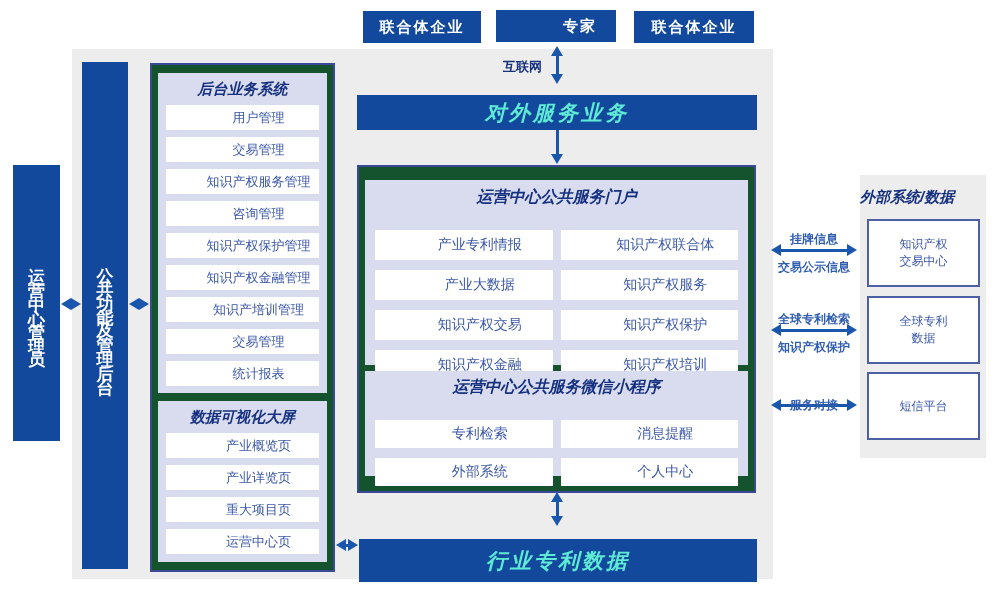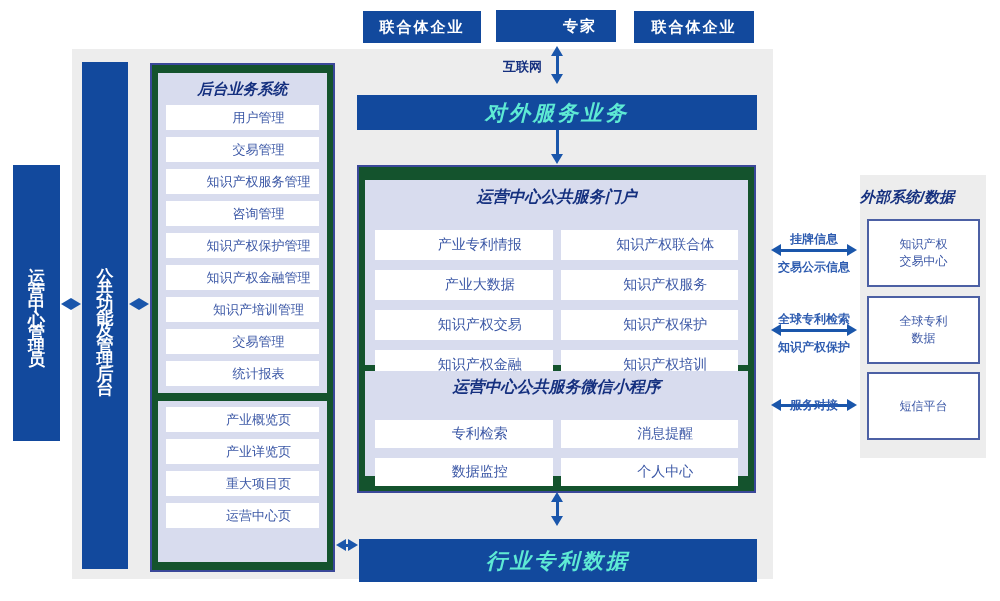--- a/index.html
+++ b/index.html
@@ -93,20 +93,21 @@
         <div class="item">知识产权服务管理</div>
         <div class="item">咨询管理</div>
         <div class="item">知识产权保护管理</div>
         <div class="item">知识产权金融管理</div>
         <div class="item">知识产培训管理</div>
         <div class="item">交易管理</div>
         <div class="item">统计报表</div>
       </div>
     </div>
     <div class="section" style="left:6px;top:336px;width:169px;height:161px;">
+      <div class="section-title" style="padding-top:7px;font-size:15px;">数据可视化大屏</div>
       <div class="items-col">
         <div class="item">产业概览页</div>
         <div class="item">产业详览页</div>
         <div class="item">重大项目页</div>
         <div class="item">运营中心页</div>
       </div>
     </div>
   </div>
 
   <div class="outer-box" style="left:357px;top:165px;width:399px;height:328px;">
@@ -121,21 +122,21 @@
         <div class="item" style="height:30px;">知识产权保护</div>
         <div class="item" style="height:30px;">知识产权金融</div>
         <div class="item" style="height:30px;">知识产权培训</div>
       </div>
     </div>
     <div class="section" style="left:6px;top:204px;width:383px;height:105px;">
       <div class="section-title" style="padding-top:6px;font-size:16px;">运营中心公共服务微信小程序</div>
       <div class="grid2">
         <div class="item" style="height:28px;">专利检索</div>
         <div class="item" style="height:28px;">消息提醒</div>
-        <div class="item" style="height:28px;">数据监控</div>
+        <div class="item" style="height:28px;">外部系统</div>
         <div class="item" style="height:28px;">个人中心</div>
       </div>
     </div>
   </div>
 
   <div class="dark-bar" style="left:359px;top:527px;width:398px;height:43px;">行业专利数据</div>
   <div class="h-arrow" style="left:345px;top:544px;width:4px;"></div>
 
   <div class="ext-title">外部系统/数据</div>
   <div class="ext-box" style="top:219px;">知识产权

